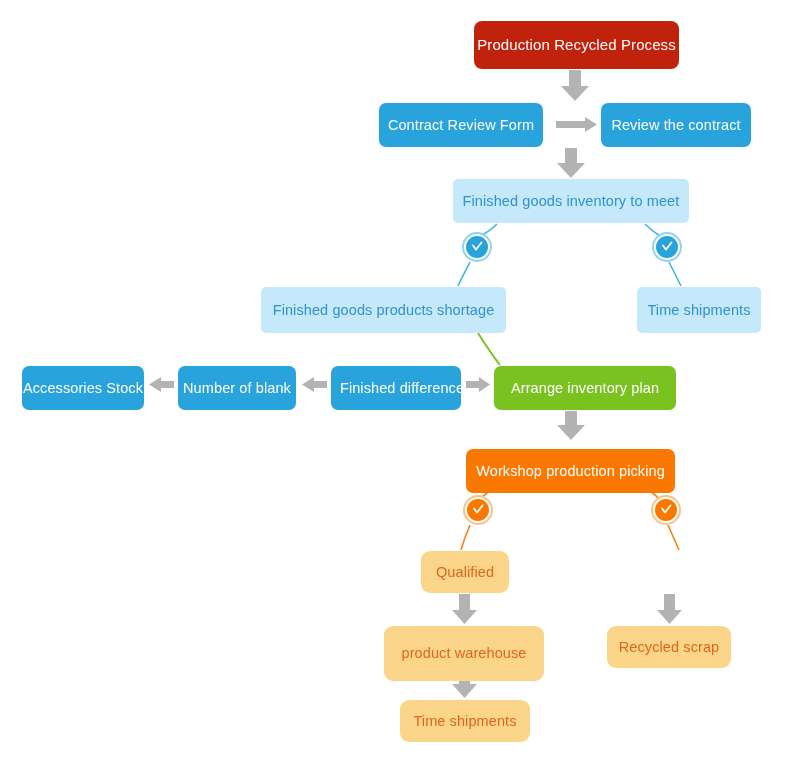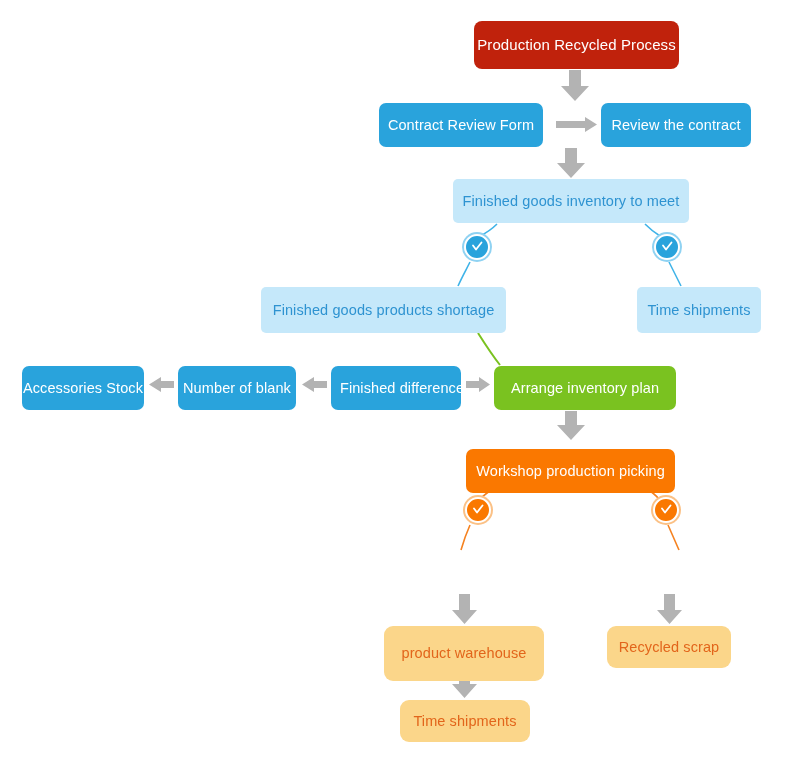--- a/index.html
+++ b/index.html
@@ -195,20 +195,23 @@
   </div>
 
   <div class="node blue" style="left:178px; top:366px; width:118px; height:44px;">
     <span>Number of blank</span>
   </div>
 
   <div class="node orange" style="left:466px; top:441px; width:209px; height:44px;margin-top:8px;">
     <span>Workshop production picking</span>
   </div>
 
+  <div class="node lightorange" style="left:421px; top:551px; width:88px; height:42px;">
+    <span>Qualified</span>
+  </div>
 
 
   <div class="node lightorange" style="left:384px; top:626px; width:160px; height:55px;">
     <span>product warehouse</span>
   </div>
 
   <div class="node lightorange" style="left:607px; top:626px; width:124px; height:42px;">
     <span>Recycled scrap</span>
   </div>
 

